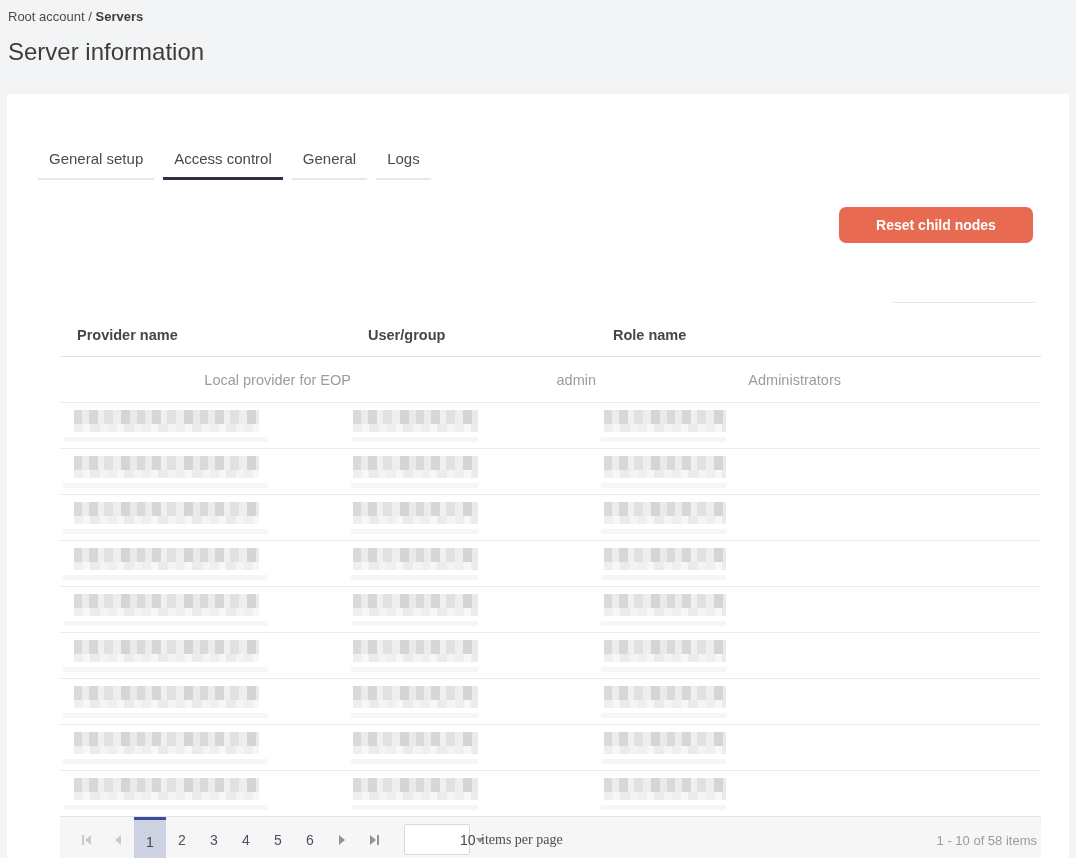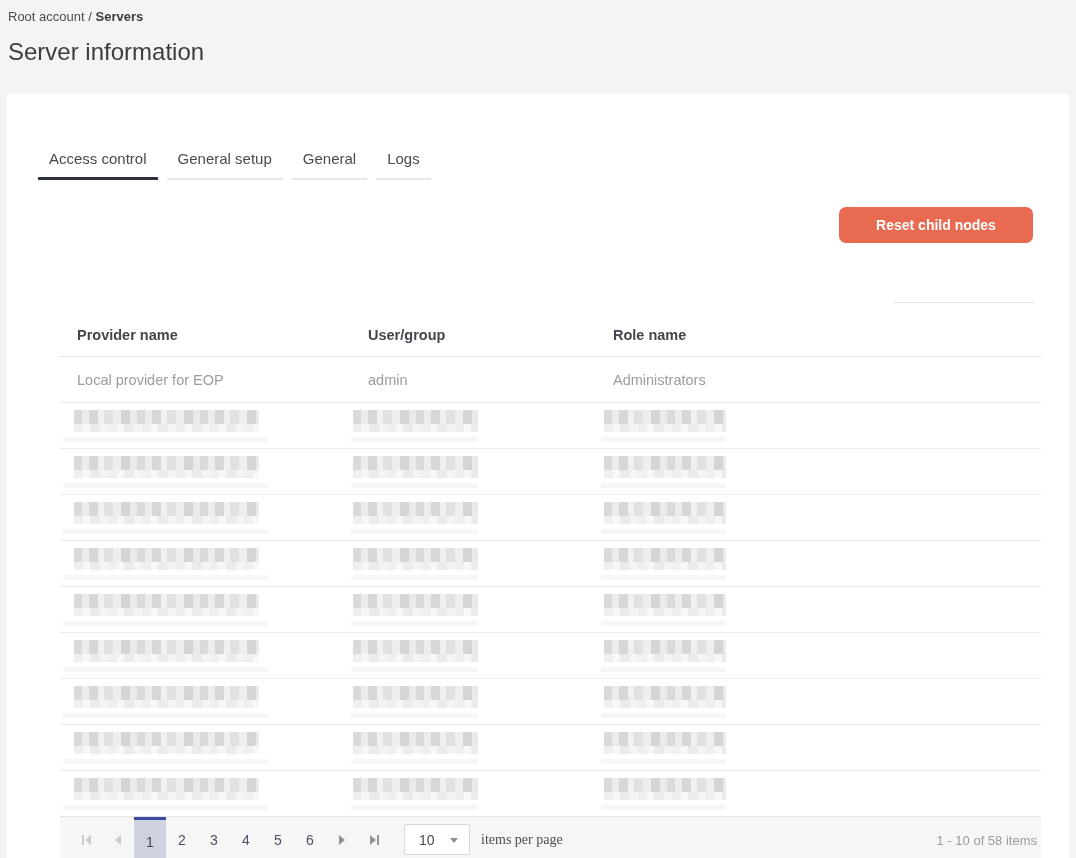--- a/index.html
+++ b/index.html
@@ -48,21 +48,21 @@
   .grid { position:absolute; left:53px; top:219px; width:981px; }
   .t-row, .t-head {
     display:grid; grid-template-columns:291px 245px 245px 1fr;
     align-items:center;
   }
   .t-head { height:44px; border-bottom:1px solid #e2e2e2; }
   .t-head .th {
     font-size:14.5px; font-weight:bold; color:#42464e; padding-left:17px;
     white-space:nowrap; overflow:hidden;
   }
-  .t-row { height:46px; border-bottom:1px solid #ececec; }
+  .t-row { height:46px; border-bottom:1px solid #ececec;text-align:right; }
   .t-row .td {
     font-size:14.5px; color:#9c9c9c; padding-left:17px;
     white-space:nowrap; overflow:hidden;
   }
 
   
   .redact { padding-left:17px; }
   .rx1 {
     height:14px;
     background:repeating-linear-gradient(90deg,
@@ -101,20 +101,21 @@
   .tri-l { width:0; height:0; border:5px solid transparent; border-right:6px solid #909398; border-left:0; }
   .pg-nav .nbar { width:2px; height:10px; background:#909398; }
   .pg-nav.disabled .tri-l { border-right-color:#cbcbcb; }
   .pg-nav.disabled .nbar { background:#cbcbcb; }
   .pg-nav span + span { margin-left:1px; }
 
   .pg-size {
     margin:7px 0 0 14px; width:66px; height:31px; background:#ffffff;
     border:1px solid #d9d9d9; border-radius:2px; display:flex; align-items:center;
     cursor:pointer;
+    padding-left:41px;
   }
   .pg-size .val { font-size:14px; color:#474747; padding-left:14px; flex:1; }
   .caret {
     width:0; height:0; border:4px solid transparent; border-top:5px solid #8f8f8f;
     margin:5px 11px 0 0;
   }
   .pg-label { font-size:14px; color:#4c4c4c; align-self:center; margin-left:11px;font-family:Liberation Serif, serif; }
   .pg-spacer { flex:1; }
   .pg-info { font-size:13px; color:#9b9b9b; align-self:center; margin-right:4px; }
 </style>
@@ -125,22 +126,22 @@
   <div class="breadcrumb">
     <span>Root account</span>
     <span>/</span>
     <span class="current">Servers</span>
   </div>
   <div class="page-title">Server information</div>
 </div>
 
 <div class="card">
   <div class="tabs" id="tabs">
+      <div class="tab">General setup</div>
       <div class="tab active">Access control</div>
-      <div class="tab">General setup</div>
       <div class="tab">General</div>
       <div class="tab">Logs</div>
     </div>
 
   <button class="btn btn-reset">Reset child nodes</button>
   <div class="add-underline"></div>
 
   <div class="grid">
     <div class="t-head" id="thead">
         <div class="th">Provider name</div>

